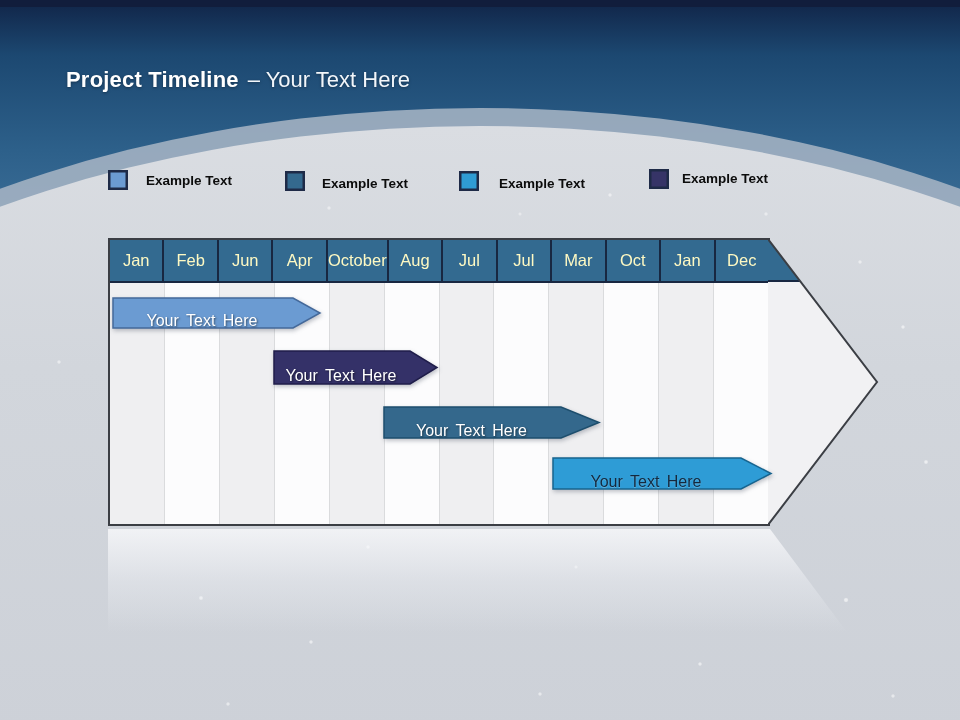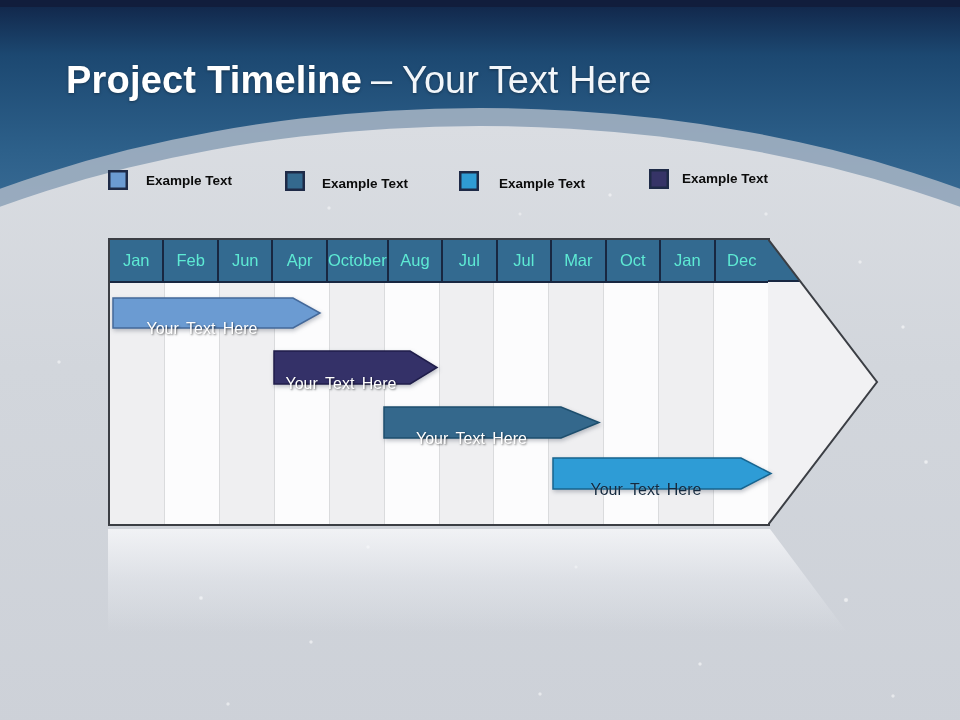--- a/index.html
+++ b/index.html
@@ -30,49 +30,49 @@
     radial-gradient(circle at 860px 262px, rgba(255,255,255,.5)  0 1px,  transparent 2.2px),
     radial-gradient(circle at 903px 327px, rgba(255,255,255,.55) 0 1px,  transparent 2.2px),
     radial-gradient(circle at 926px 462px, rgba(255,255,255,.6)  0 1.1px, transparent 2.4px),
     radial-gradient(circle at 846px 600px, rgba(255,255,255,.6)  0 1.3px, transparent 2.6px),
     radial-gradient(circle at 700px 664px, rgba(255,255,255,.55) 0 1px,  transparent 2.2px),
     radial-gradient(circle at 540px 694px, rgba(255,255,255,.5)  0 1px,  transparent 2.2px),
     radial-gradient(circle at 228px 704px, rgba(255,255,255,.5)  0 1px,  transparent 2.2px),
     radial-gradient(circle at 576px 567px, rgba(255,255,255,.45) 0 .9px, transparent 2px),
     radial-gradient(circle at 893px 696px, rgba(255,255,255,.5)  0 1px,  transparent 2.2px);}
   
-  .title{position:absolute;left:66px;top:60px;font-size:38px;line-height:40px;
+  .title{position:absolute;left:66px;top:60px;font-size:22px;line-height:40px;
     color:#ffffff;text-shadow:0 1px 3px rgba(0,0,0,.35);white-space:nowrap;}
   .title .bold{font-weight:bold;letter-spacing:.2px;}
   .title .regular{font-weight:normal;color:#f2f6fa;margin-left:9px;}
   
   .legend-item{position:absolute;}
   .swatch{display:block;}
   .legend-label{position:absolute;font-size:13.5px;font-weight:bold;color:#0c0c0c;white-space:nowrap;}
   .li-1{left:108px;top:170px;} .li-1 .legend-label{left:38px;top:3px;}
   .li-2{left:285px;top:171px;} .li-2 .legend-label{left:37px;top:5px;}
   .li-3{left:459px;top:171px;} .li-3 .legend-label{left:40px;top:5px;}
   .li-4{left:649px;top:169px;} .li-4 .legend-label{left:33px;top:2px;}
   
   .table{position:absolute;left:108px;top:238px;width:662px;height:288px;
     border:2px solid #3b3e44;box-sizing:border-box;background:#fdfdfe;}
   .header-row{display:flex;height:43px;background:#336a90;border-bottom:2px solid #182741;box-sizing:border-box;}
   .month-cell{flex:1 1 0;display:flex;align-items:center;justify-content:center;
-    border-right:2px solid #182741;box-sizing:border-box;color:#5eead4;font-size:16.5px;}
+    border-right:2px solid #182741;box-sizing:border-box;color:#fef9c3;font-size:16.5px;}
   .month-cell:last-child{border-right:none;}
   .body-row{display:flex;height:241px;}
   .body-col{flex:1 1 0;box-sizing:border-box;border-right:1px solid #dadbdd;background:#fcfcfd;}
   .body-col:nth-child(odd){background:#efeff1;}
   .body-col:last-child{border-right:none;}
   
   .arrowhead{position:absolute;left:768px;top:238px;width:112px;height:288px;}
   
   .bar{position:absolute;}
   .bar svg{position:absolute;left:0;top:0;filter:drop-shadow(1px 2px 2px rgba(40,50,70,.3));}
-  .bar-label{position:absolute;left:0;top:16px;height:100%;display:flex;align-items:center;justify-content:center;
+  .bar-label{position:absolute;left:0;top:8px;height:100%;display:flex;align-items:center;justify-content:center;
     color:#ffffff;font-size:16px;word-spacing:3px;white-space:nowrap;
     text-shadow:1px 1px 2px rgba(0,0,0,.5);}
   .bar-1{left:112px;top:297px;width:212px;height:32px;} .bar-1 .bar-label{width:180px;}
   .bar-2{left:273px;top:350px;width:167px;height:35px;} .bar-2 .bar-label{width:136px;}
   .bar-3{left:383px;top:406px;width:219px;height:33px;} .bar-3 .bar-label{width:177px;}
   .bar-4{left:552px;top:457px;width:222px;height:33px;}
   .bar-4 .bar-label{width:188px;color:#14293e;text-shadow:0 1px 1px rgba(255,255,255,.25);}
   
   .reflection{position:absolute;left:108px;top:529px;width:775px;height:130px;
     background:linear-gradient(180deg, rgba(252,252,254,.75) 0%, rgba(240,242,246,.4) 40%, rgba(230,233,239,0) 80%);

